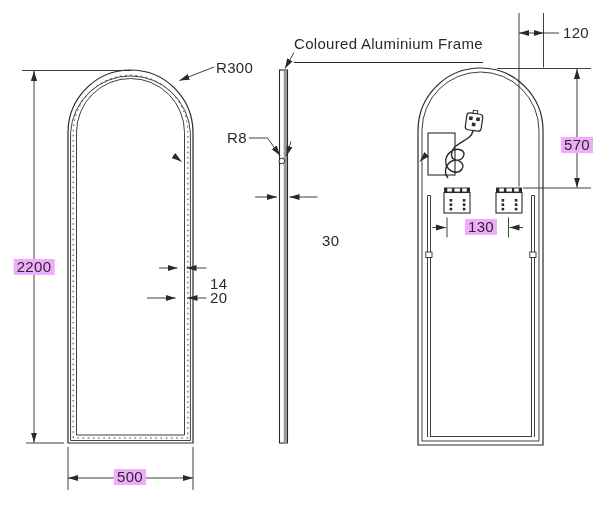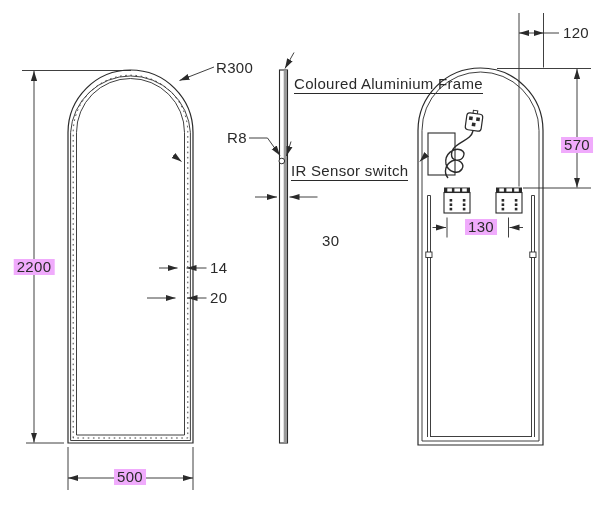--- a/index.html
+++ b/index.html
@@ -8,21 +8,21 @@
     font-family:"Liberation Sans", sans-serif;
   }
   #drawing-svg{position:absolute;left:0;top:0;}
   .lbl{
     position:absolute;white-space:nowrap;color:#2a2a2a;
     font-size:15px;line-height:1.05;letter-spacing:0.3px;
   }
   .lbl.num{font-size:15px;}
   .lbl.bg{background:#f0abfc;padding:0 3px;}
   .lbl.cx{transform:translateX(-50%);}
-  .lbl.ul{border-bottom:1.3px solid #2a2a2a;padding-bottom:1px;margin-top:40px;}
+  .lbl.ul{border-bottom:1.3px solid #2a2a2a;padding-bottom:10px;}
 </style>
 </head>
 <body>
 
 <div id="canvas">
 
   <svg id="drawing-svg" width="600" height="505" viewBox="0 0 600 505">
     <defs>
       <marker id="arrow" markerWidth="11" markerHeight="8" refX="10" refY="4" orient="auto-start-reverse" markerUnits="userSpaceOnUse">
         <path d="M0,0.9 L10,4 L0,7.1 Z" fill="#2a2a2a"></path>
@@ -143,31 +143,30 @@
       <path d="M508.5,217.5 V237.5"></path>
       <path marker-end="url(#arrow)" d="M432.5,227.5 L446,227.5"></path>
       <path marker-end="url(#arrow)" d="M523,227.5 L509.5,227.5"></path>
     </g>
   </svg>
 
   <div class="lbl num" style="left:216px;top:60px;text-align:center;">R300</div>
 
   <div class="lbl num bg cx" style="left:34px;top:259px;">2200</div>
 
-  <div class="lbl num" style="left:210px;top:260px;">14</div>
+  <div class="lbl num" style="left:210px;top:276px;">14</div>
 
   <div class="lbl num" style="left:210px;top:290px;">20</div>
 
   <div class="lbl num bg cx" style="left:130px;top:469px;">500</div>
 
   <div class="lbl ul" style="left:294px;top:36px;">Coloured Aluminium Frame</div>
 
   <div class="lbl num" style="left:227px;top:130px;text-align:center;">R8</div>
 
-  <div class="lbl ul" style="left:291px;top:123px;">IR Sensor switch</div>
 
   <div class="lbl num" style="left:322px;top:189px;margin-top:44px;">30</div>
 
   <div class="lbl num" style="left:563px;top:25px;">120</div>
 
   <div class="lbl num bg cx" style="left:577px;top:137px;">570</div>
 
   <div class="lbl num bg cx" style="left:481px;top:219px;">130</div>
 
 </div>

